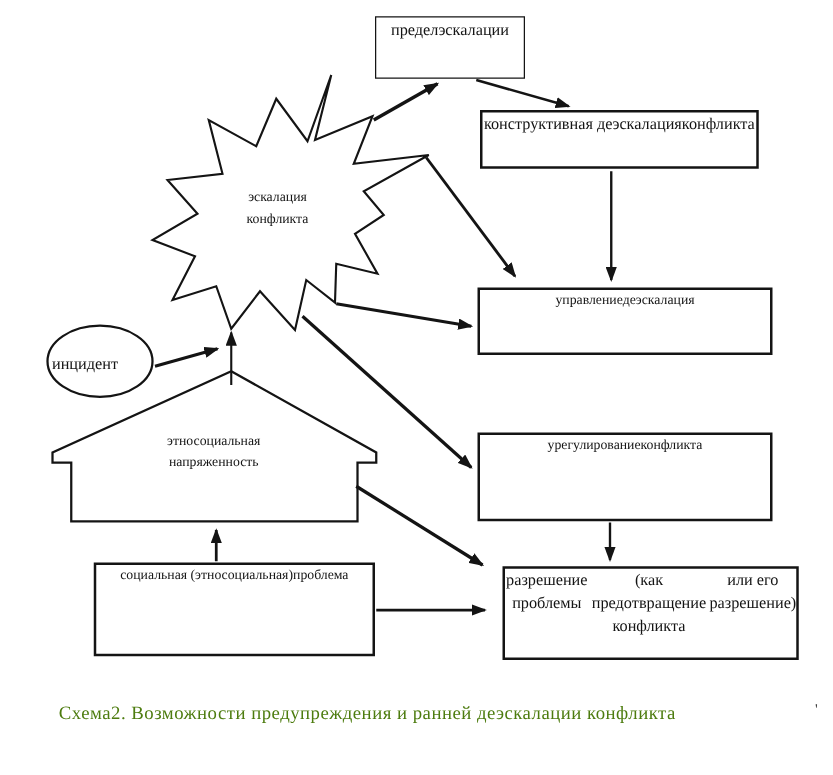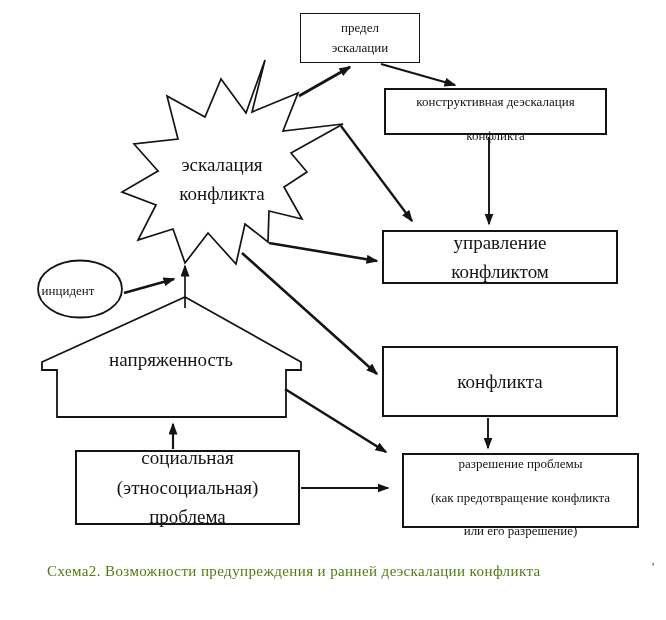--- a/index.html
+++ b/index.html
@@ -21,32 +21,32 @@
     left: 0;
     top: 0;
     width: 666px;
     height: 620px;
   }
   .box {
     position: absolute;
     border: 2px solid #141414;
     background: #ffffff;
     display: flex;
-    flex-direction: column;
+    flex-direction: row;
     justify-content: center;
-    align-items: center;
+    align-items: flex-start;
     text-align: center;
     box-sizing: border-box;
   }
   .box div, .float-label div {
     line-height: 1.55;
   }
   .fs13 { font-size: 13px; }
-  .fs14 { font-size: 19px; }
-  .tight div { line-height: 1.42; margin-top: 15px; }
+  .fs14 { font-size: 11px; }
+  .tight div { line-height: 1.42; }
   .float-label {
     position: absolute;
     text-align: center;
   }
   #caption {
     position: absolute;
     left: 47px;
     top: 563px;
     width: 600px;
     font-size: 15px;
@@ -99,24 +99,25 @@
     <div>эскалации</div>
   </div>
 
   <div class="box fs13 tight" style="left:384px; top:88px; width:223px; height:47px;">
     <div>конструктивная деэскалация</div>
     <div>конфликта</div>
   </div>
 
   <div class="box fs14" style="left:382px; top:230px; width:236px; height:54px;">
     <div>управление</div>
-    <div>конфликтом</div>
+    <div>деэскалация</div>
   </div>
 
   <div class="box fs14" style="left:382px; top:346px; width:236px; height:71px;">
+    <div>урегулирование</div>
     <div>конфликта</div>
   </div>
 
   <div class="box fs14" style="left:75px; top:450px; width:225px; height:75px;">
     <div>социальная (этносоциальная)</div>
     <div>проблема</div>
   </div>
 
   <div class="box fs13 tight" style="left:402px; top:453px; width:237px; height:75px;">
     <div>разрешение проблемы</div>
@@ -127,20 +128,21 @@
   <div class="float-label fs14" style="left:162px; top:150px; width:120px; line-height:1.8;">
     <div>эскалация</div>
     <div>конфликта</div>
   </div>
 
   <div class="float-label fs13" style="left:24px; top:281px; width:88px;">
     <div>инцидент</div>
   </div>
 
   <div class="float-label fs14" style="left:61px; top:345px; width:220px; line-height:1.9;">
+    <div>этносоциальная</div>
     <div>напряженность</div>
   </div>
 
   <div id="caption">Схема2. Возможности предупреждения и ранней деэскалации конфликта</div>
 
   <div id="stray-mark">'</div>
 
 </div>
 
 </body></html>

